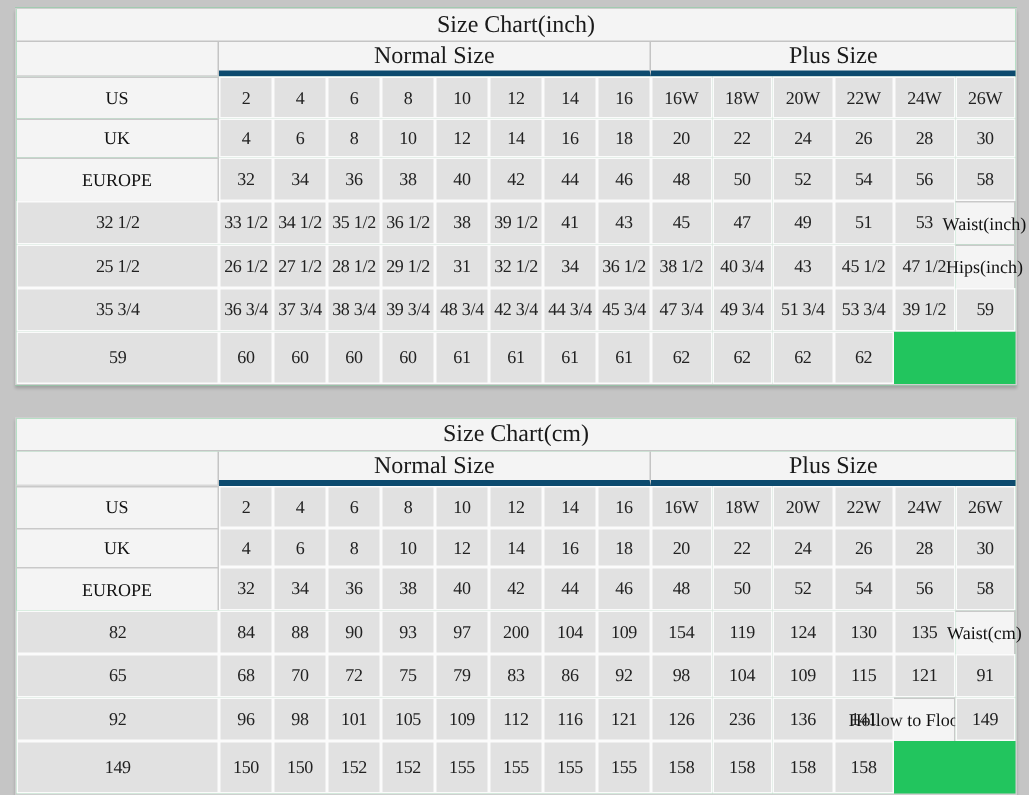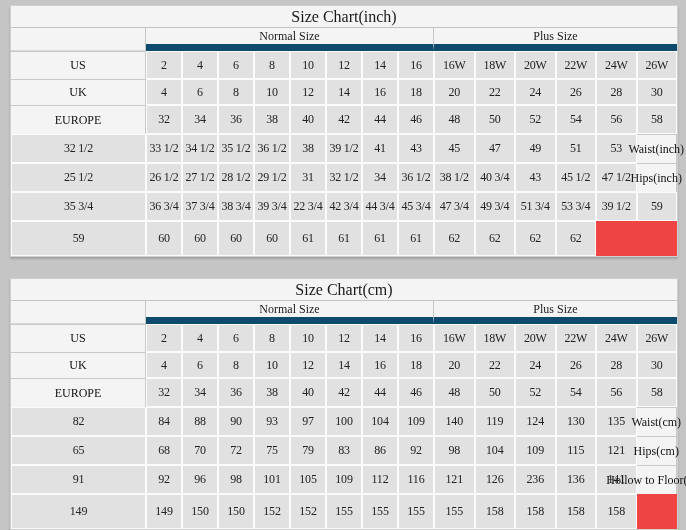--- a/index.html
+++ b/index.html
@@ -15,21 +15,21 @@
     position: relative;
     overflow: hidden;
   }
   .size-table {
     position: absolute;
     left: 10px;
     width: 666px;
     display: grid;
     grid-template-columns: 135px repeat(8, 36px) repeat(6, 40.5px);
     grid-template-rows: 22px 23px 28px 26px 29px 29px 29px 29px 35px;
-    background: #ef4444;
+    background: #22c55e;
     border: 1px solid #cfcfcf;
     box-shadow: 0 2px 2px rgba(0,0,0,0.18);
   }
   #table-inch { top: 5px; }
   #table-cm   { top: 278px; }
 
   .cell {
     box-sizing: border-box;
     display: flex;
     align-items: center;
@@ -44,23 +44,23 @@
     border-bottom: 1px solid #c4c4c4;
   }
   .corner-cell {
     grid-row: 2;
     grid-column: 1;
     background: #f4f4f4;
     border-right: 1px solid #c4c4c4;
     border-bottom: 1px solid #d8d8d8;
   }
   .group-cell {
-    font-size: 12px;
+    font-size: 16px;
     background: #f4f4f4;
-    border-bottom: 7px solid #0c4a6e;
+    border-bottom: 4px solid #0c4a6e;
   }
   .group-normal {
     grid-row: 2;
     grid-column: 2 / span 8;
     border-right: 1px solid #c4c4c4;
   }
   .group-plus {
     grid-row: 2;
     grid-column: 10 / span 6;
   }
@@ -160,21 +160,21 @@
     <div class="cell data-cell">40 3/4</div>
     <div class="cell data-cell">43</div>
     <div class="cell data-cell">45 1/2</div>
     <div class="cell data-cell">47 1/2</div>
     <div class="cell label-cell">Hips(inch)</div>
     <div class="cell data-cell">35 3/4</div>
     <div class="cell data-cell">36 3/4</div>
     <div class="cell data-cell">37 3/4</div>
     <div class="cell data-cell">38 3/4</div>
     <div class="cell data-cell">39 3/4</div>
-    <div class="cell data-cell">22 3/4</div>
+    <div class="cell data-cell">48 3/4</div>
     <div class="cell data-cell">42 3/4</div>
     <div class="cell data-cell">44 3/4</div>
     <div class="cell data-cell">45 3/4</div>
     <div class="cell data-cell">47 3/4</div>
     <div class="cell data-cell">49 3/4</div>
     <div class="cell data-cell">51 3/4</div>
     <div class="cell data-cell">53 3/4</div>
     <div class="cell data-cell">39 1/2</div>
     <div class="cell data-cell">59</div>
     <div class="cell data-cell">59</div>
@@ -241,44 +241,43 @@
     <div class="cell data-cell">52</div>
     <div class="cell data-cell">54</div>
     <div class="cell data-cell">56</div>
     <div class="cell data-cell">58</div>
     <div class="cell data-cell">82</div>
     <div class="cell data-cell">84</div>
     <div class="cell data-cell">88</div>
     <div class="cell data-cell">90</div>
     <div class="cell data-cell">93</div>
     <div class="cell data-cell">97</div>
-    <div class="cell data-cell">100</div>
+    <div class="cell data-cell">200</div>
     <div class="cell data-cell">104</div>
     <div class="cell data-cell">109</div>
-    <div class="cell data-cell">140</div>
+    <div class="cell data-cell">154</div>
     <div class="cell data-cell">119</div>
     <div class="cell data-cell">124</div>
     <div class="cell data-cell">130</div>
     <div class="cell data-cell">135</div>
     <div class="cell label-cell">Waist(cm)</div>
     <div class="cell data-cell">65</div>
     <div class="cell data-cell">68</div>
     <div class="cell data-cell">70</div>
     <div class="cell data-cell">72</div>
     <div class="cell data-cell">75</div>
     <div class="cell data-cell">79</div>
     <div class="cell data-cell">83</div>
     <div class="cell data-cell">86</div>
     <div class="cell data-cell">92</div>
     <div class="cell data-cell">98</div>
     <div class="cell data-cell">104</div>
     <div class="cell data-cell">109</div>
     <div class="cell data-cell">115</div>
     <div class="cell data-cell">121</div>
-    <div class="cell label-cell">Hips(cm)</div>
     <div class="cell data-cell">91</div>
     <div class="cell data-cell">92</div>
     <div class="cell data-cell">96</div>
     <div class="cell data-cell">98</div>
     <div class="cell data-cell">101</div>
     <div class="cell data-cell">105</div>
     <div class="cell data-cell">109</div>
     <div class="cell data-cell">112</div>
     <div class="cell data-cell">116</div>
     <div class="cell data-cell">121</div>

